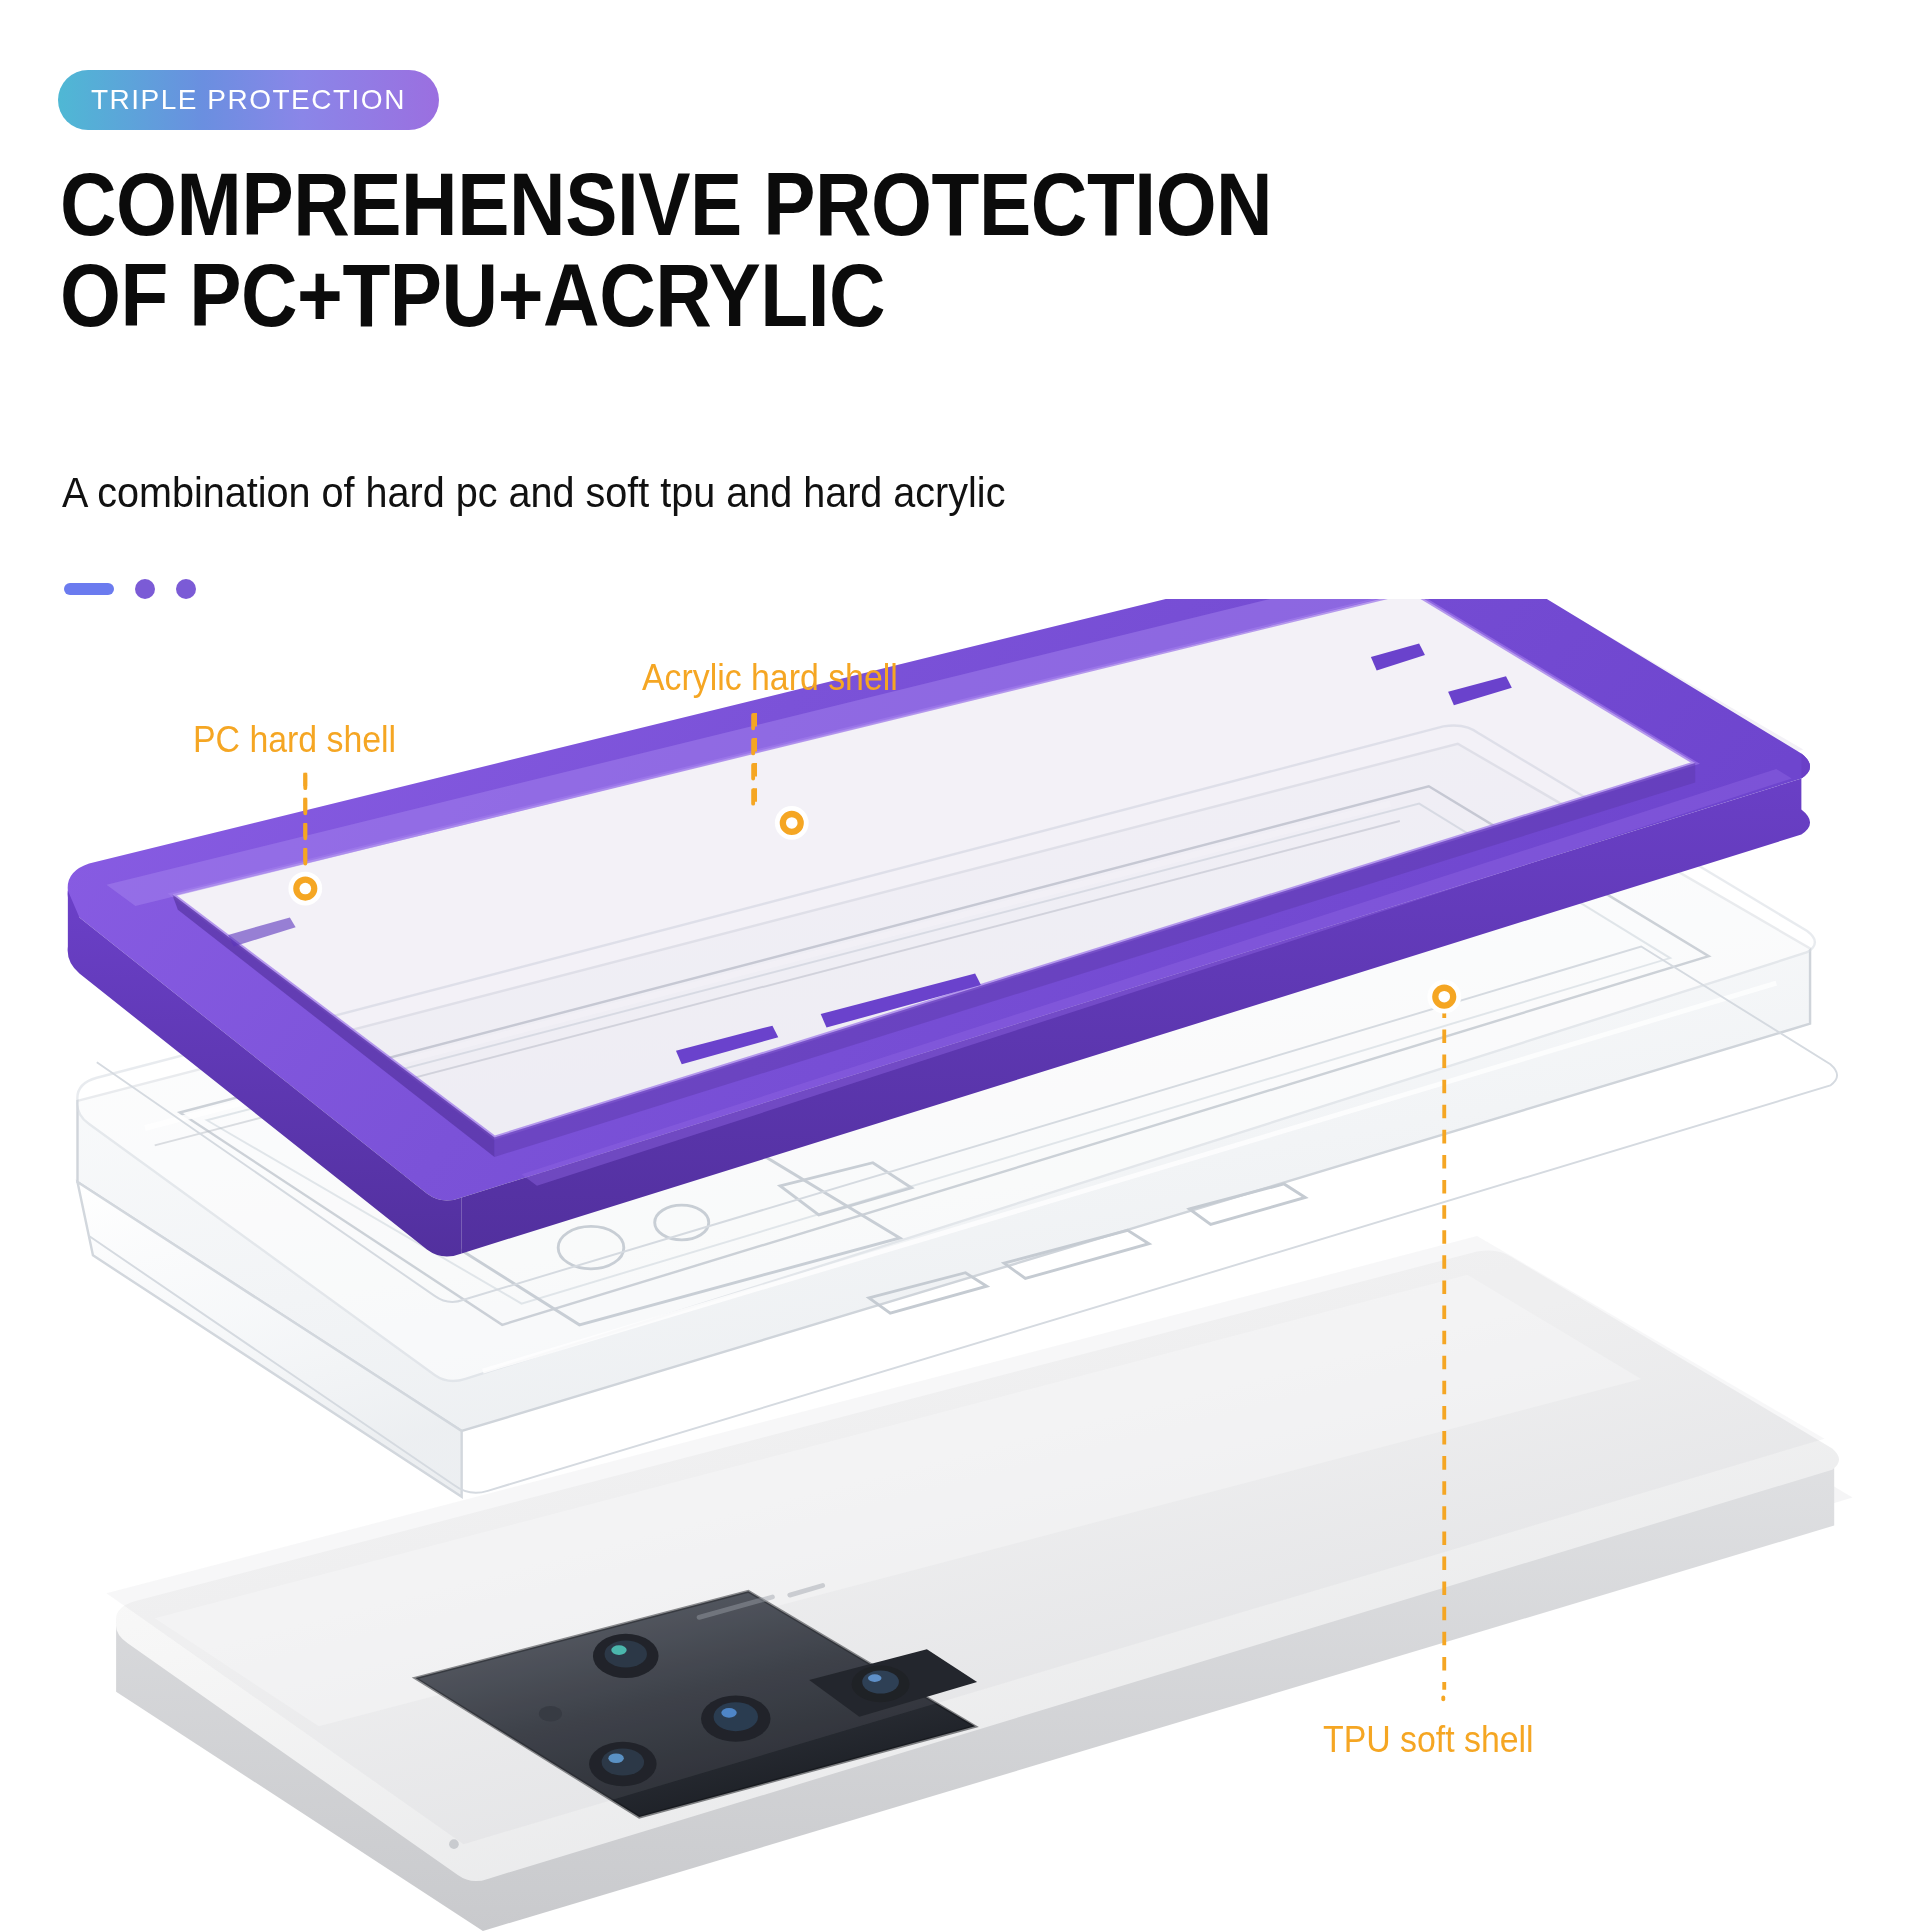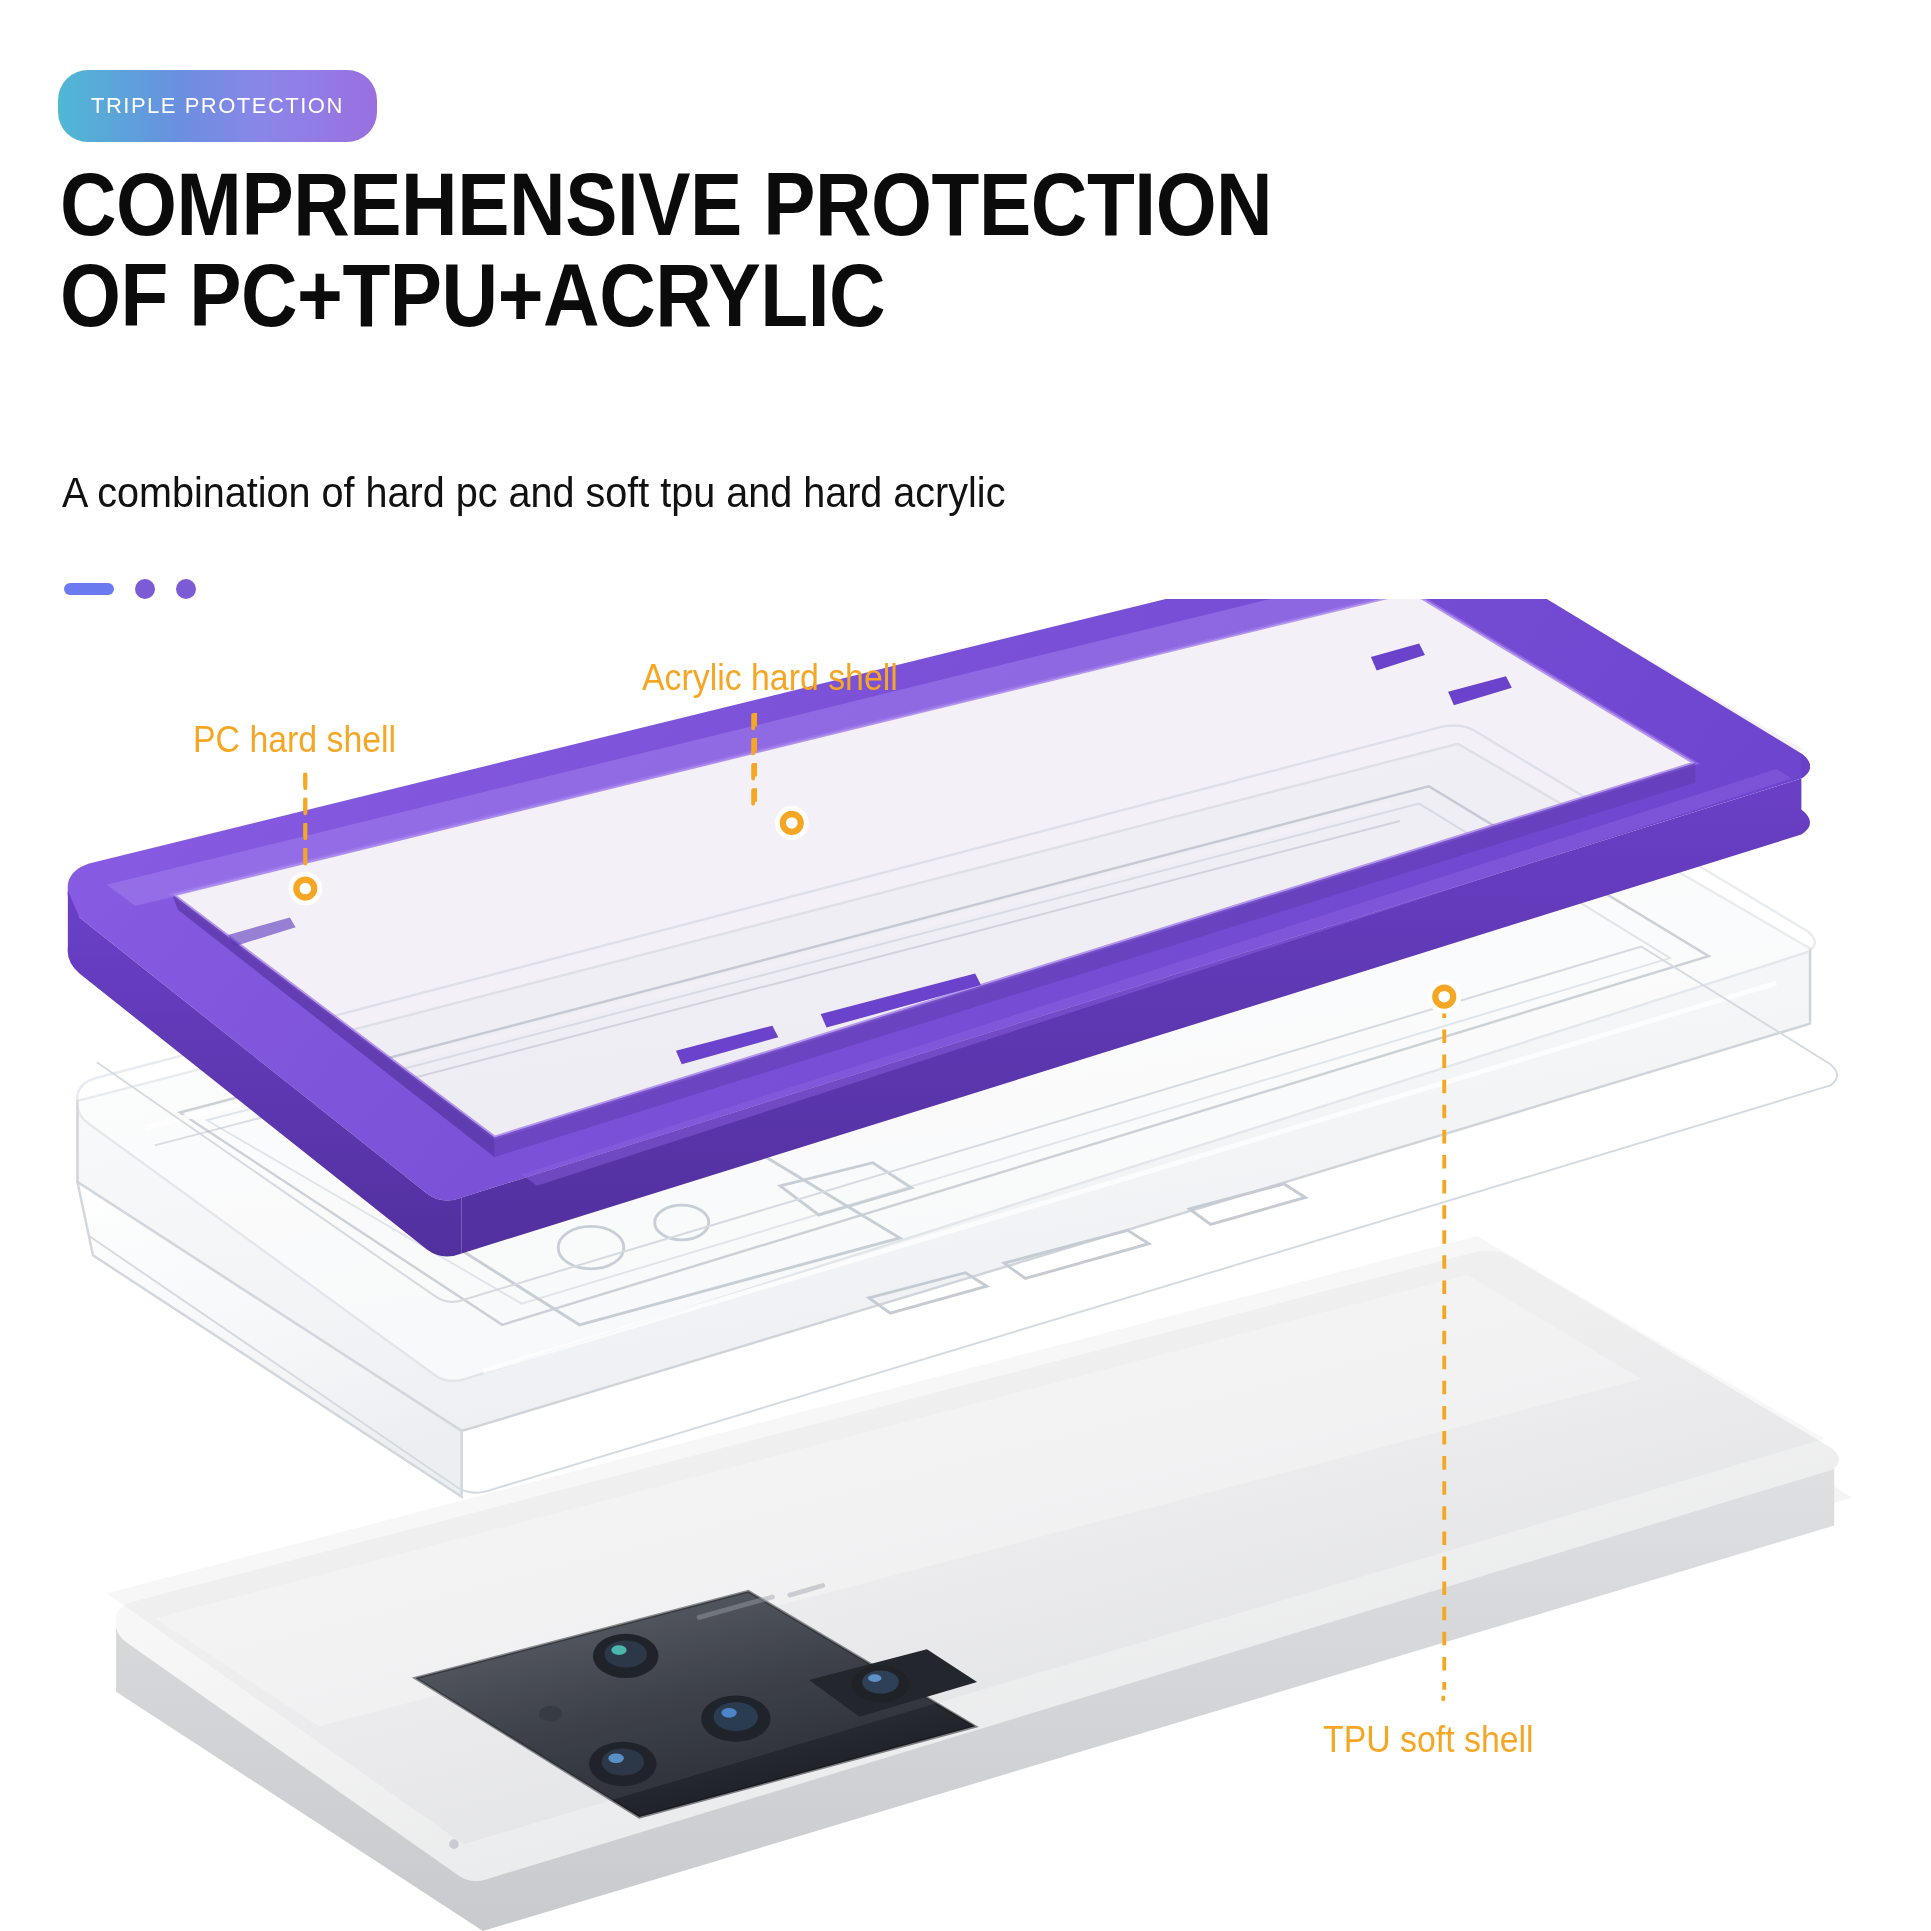--- a/index.html
+++ b/index.html
@@ -8,26 +8,26 @@
     background:#ffffff;
     font-family:"Liberation Sans", sans-serif;
     overflow:hidden;
     position:relative;
   }
   #stage{position:absolute;inset:0;width:1931px;height:1931px;overflow:hidden;background:#fff;}
 
   
   .badge{
     position:absolute;left:58px;top:70px;
-    height:72px;padding:0 33px;
+    height:60px;padding:0 33px;
     display:flex;align-items:center;justify-content:center;
     border-radius:30px;
     background:linear-gradient(90deg,#4FB8D4 0%, #6A8FE0 38%, #8A86E8 64%, #9B6FE0 100%);
     color:#ffffff;
-    font-size:22px;
+    font-size:28px;
     letter-spacing:1.5px;
     font-weight:400;
     white-space:nowrap;
   }
   .headline{
     position:absolute;left:60px;top:159px;
     width:1738px;
     color:#0b0b0b;
     font-weight:bold;
     font-size:89px;

